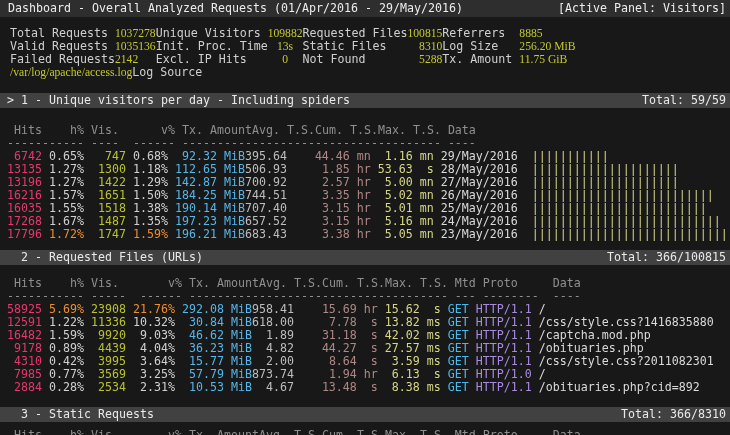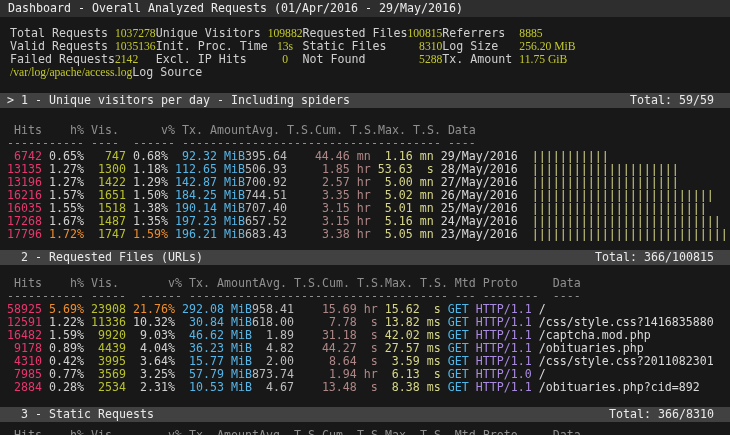--- a/index.html
+++ b/index.html
@@ -7,21 +7,21 @@
           font-family:"DejaVu Sans Mono","Liberation Mono",monospace;font-size:11.63px;
           line-height:13px;color:#dcdcdc;cursor:default;}
   .titlebar{position:absolute;top:0;left:0;width:730px;height:17px;line-height:17px;
             background:#2e2e2e;color:#ececec;display:flex;justify-content:space-between;
             box-sizing:border-box;padding:0 4px 0 8px;white-space:pre;}
   .summary{position:absolute;top:27px;left:10px;right:0;}
   .srow{display:flex;height:13px;white-space:pre;}
   .sl{color:#cfcfcf;} .sv{color:#c3c92d;font-family:Liberation Serif, serif;}
   .panelbar{position:absolute;left:0;width:730px;height:15px;line-height:15px;background:#414141;
             color:#e9e9e9;display:flex;justify-content:space-between;box-sizing:border-box;
-            padding:0 16px 0 7px;white-space:pre;}
+            padding:0 4px 0 7px;white-space:pre;}
   #pbar1{top:93px;} #pbar2{top:250px;} #pbar3{top:407px;}
   .tbl{position:absolute;left:7px;right:0;}
   #table1{top:124px;} #table2{top:277px;} #table3{top:429px;}
   .trow{display:flex;height:13px;white-space:pre;}
   .cell{white-space:pre;flex:none;overflow:hidden;}
   .r{text-align:right;} .l{text-align:left;} .lp{text-align:left;padding-left:7px;}
   .hdr .cell{color:#8f8f8f;}
   .c-hits{color:#e8376e;} .c-pct{color:#d0d0d0;} .c-vis{color:#b9c22e;}
   .c-tx{color:#55b6e8;} .c-avg{color:#bdbdbd;} .c-avgu{color:#6e6e6e;}
   .c-cum{color:#af8787;} .c-max{color:#d7d787;} .c-data{color:#dadada;}
@@ -30,20 +30,21 @@
   .w5{width:5ch;} .w6{width:6ch;} .w7{width:7ch;} .w9{width:9ch;} .w11{width:11ch;}
   .w3{width:3ch;margin-top:11px;} .w4{width:4ch;} .w13{width:13ch;}
 </style>
 </head>
 <body>
 
 <div id="screen">
 
   <div class="titlebar">
     <span>Dashboard - Overall Analyzed Requests (01/Apr/2016 - 29/May/2016)</span>
+    <span>[Active Panel: Visitors]</span>
   </div>
 
   <div class="summary" id="summary">
       <div class="srow"><span class="cell sl" style="width: 15ch; text-align: left;">Total Requests</span><span class="cell sv" style="width: 7ch; text-align: left;">1037278</span><span class="cell sl" style="width: 16ch; text-align: left;">Unique Visitors</span><span class="cell sv" style="width: 6ch; text-align: center;">109882</span><span class="cell sl" style="width: 15ch; text-align: left;">Requested Files</span><span class="cell sv" style="width: 6ch; text-align: right;">100815</span><span class="cell sl" style="width: 11ch; text-align: left;">Referrers</span><span class="cell sv" style="text-align: left;">8885</span></div>
       <div class="srow"><span class="cell sl" style="width: 15ch; text-align: left;">Valid Requests</span><span class="cell sv" style="width: 7ch; text-align: left;">1035136</span><span class="cell sl" style="width: 16ch; text-align: left;">Init. Proc. Time</span><span class="cell sv" style="width: 6ch; text-align: center;">13s</span><span class="cell sl" style="width: 15ch; text-align: left;">Static Files</span><span class="cell sv" style="width: 6ch; text-align: right;">8310</span><span class="cell sl" style="width: 11ch; text-align: left;">Log Size</span><span class="cell sv" style="text-align: left;">256.20 MiB</span></div>
       <div class="srow"><span class="cell sl" style="width: 15ch; text-align: left;">Failed Requests</span><span class="cell sv" style="width: 7ch; text-align: left;">2142</span><span class="cell sl" style="width: 16ch; text-align: left;">Excl. IP Hits</span><span class="cell sv" style="width: 6ch; text-align: center;">0</span><span class="cell sl" style="width: 15ch; text-align: left;">Not Found</span><span class="cell sv" style="width: 6ch; text-align: right;">5288</span><span class="cell sl" style="width: 11ch; text-align: left;">Tx. Amount</span><span class="cell sv" style="text-align: left;">11.75 GiB</span></div>
       <div class="srow"><span class="cell sv">/var/log/apache/access.log</span><span class="cell sl" style="width: 15ch; text-align: left;">Log Source</span></div>
     </div>
 
   <div class="panelbar" id="pbar1">

